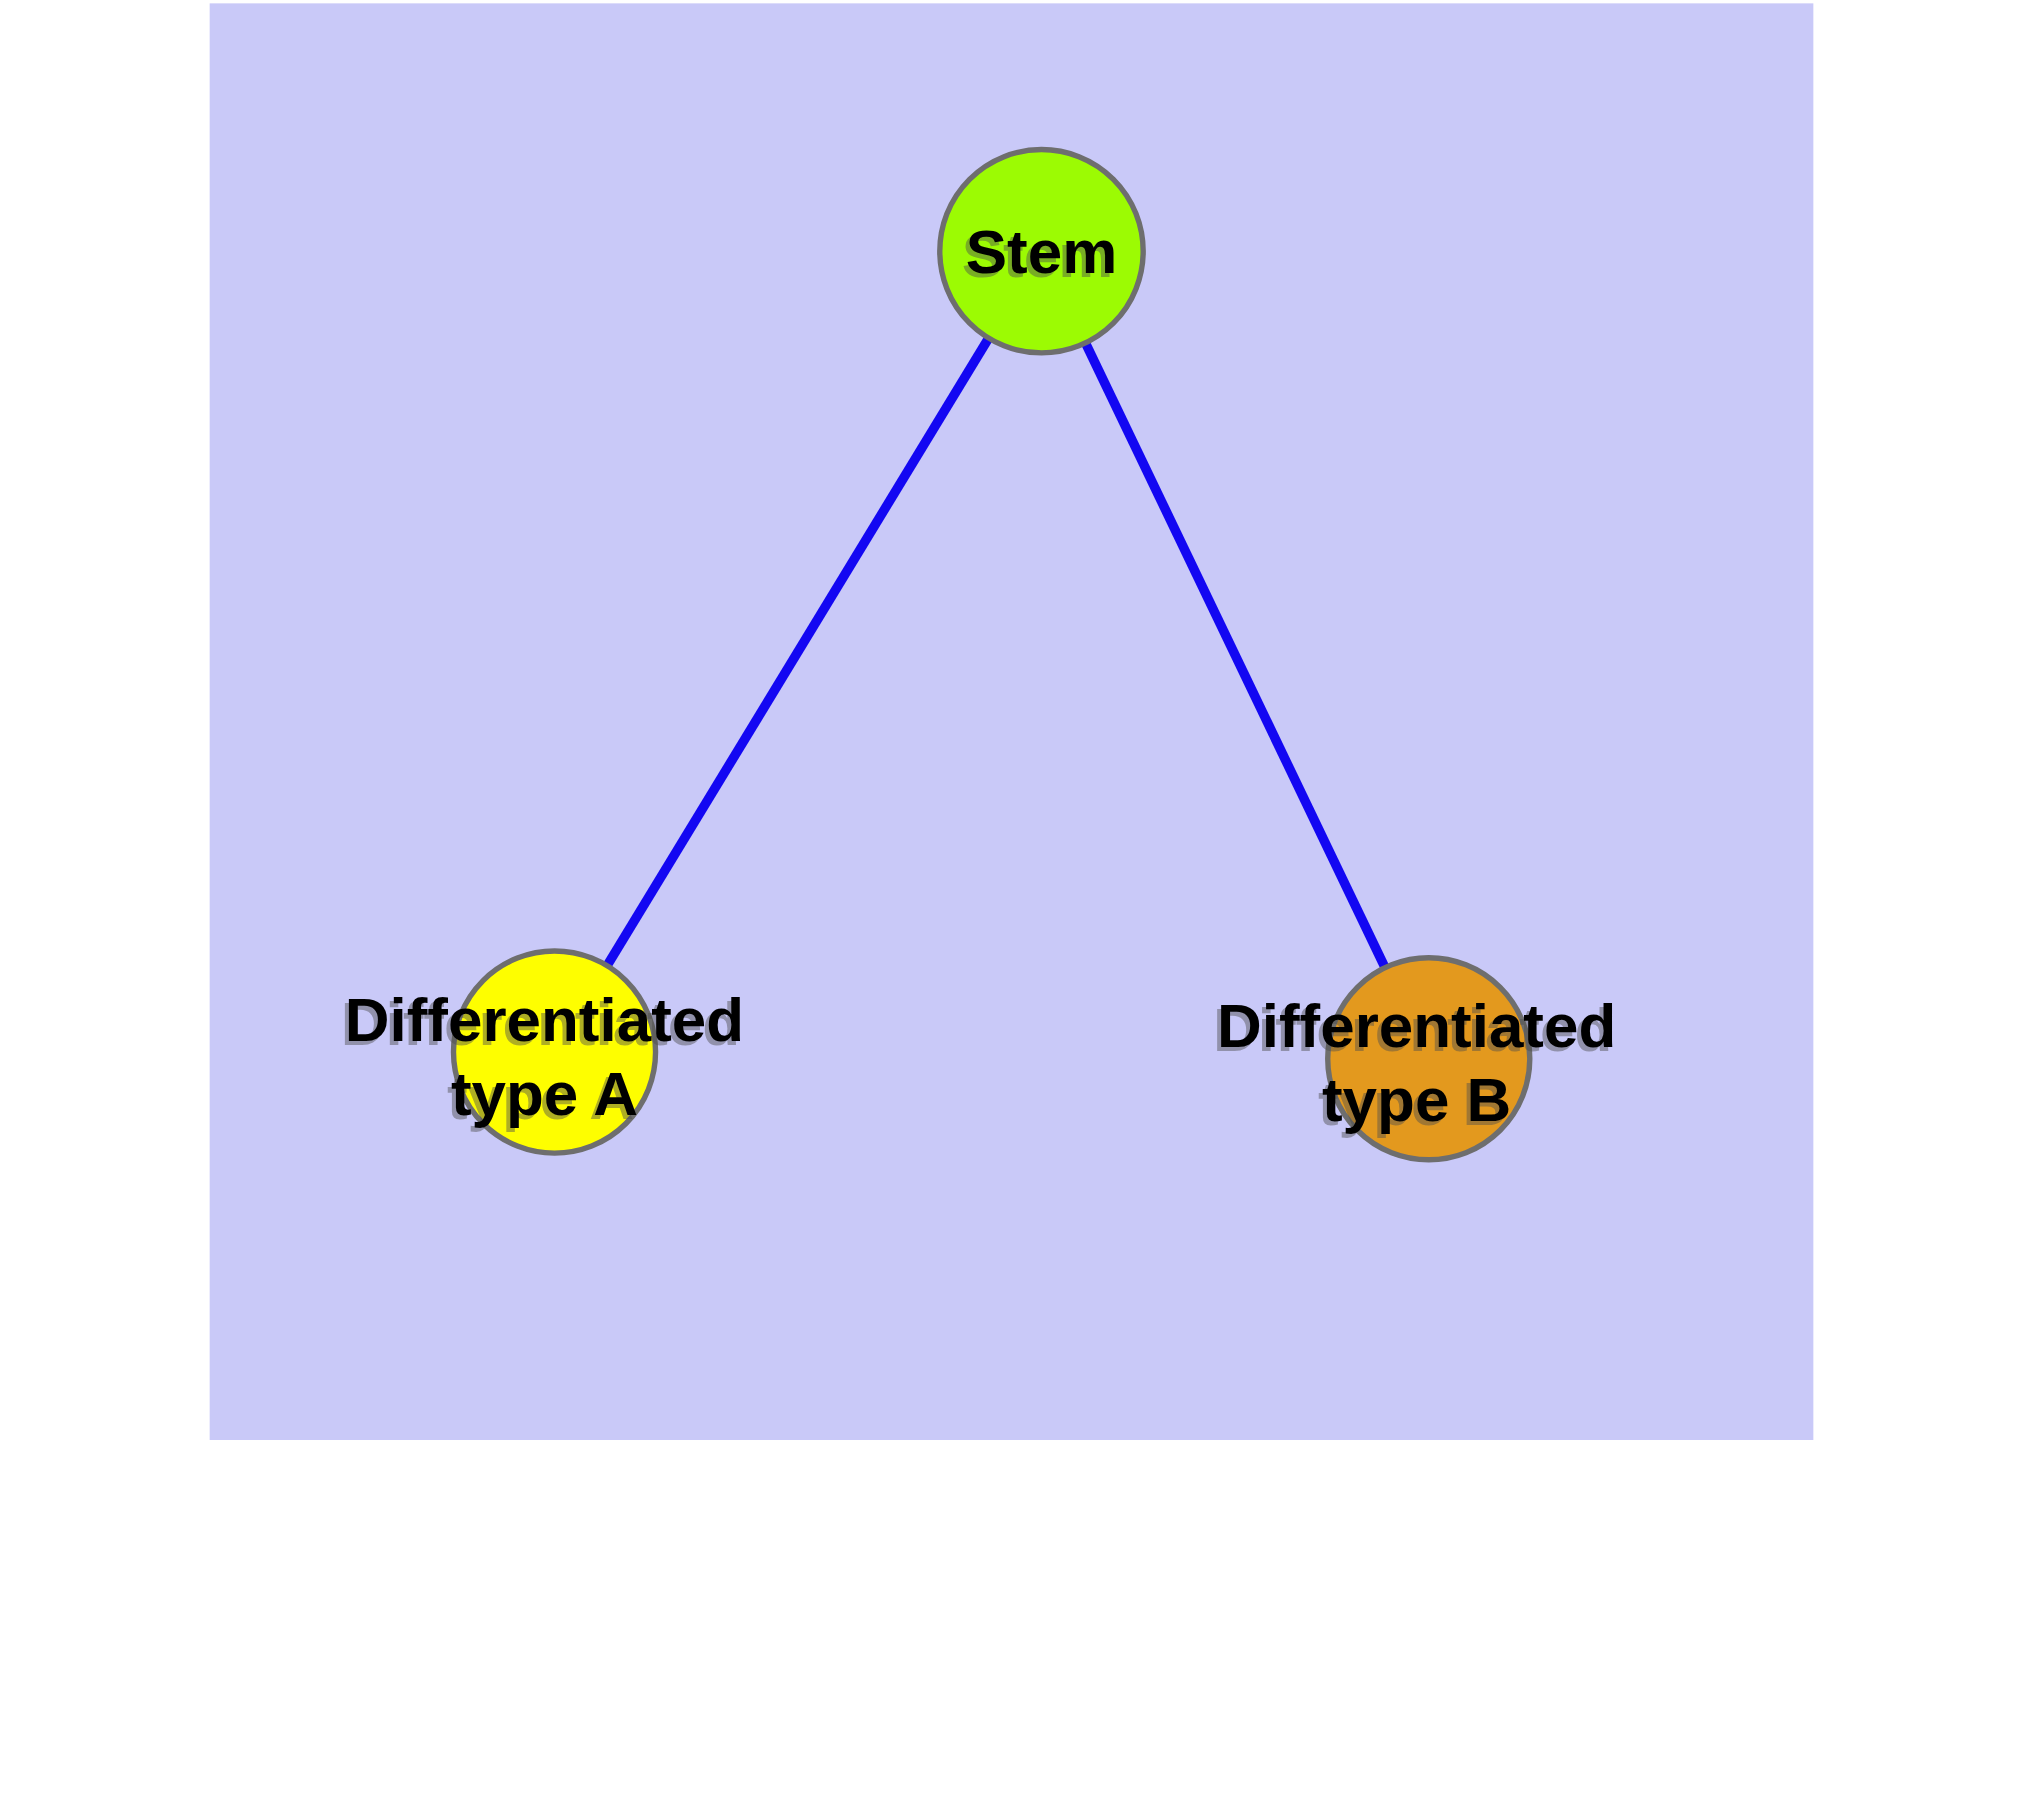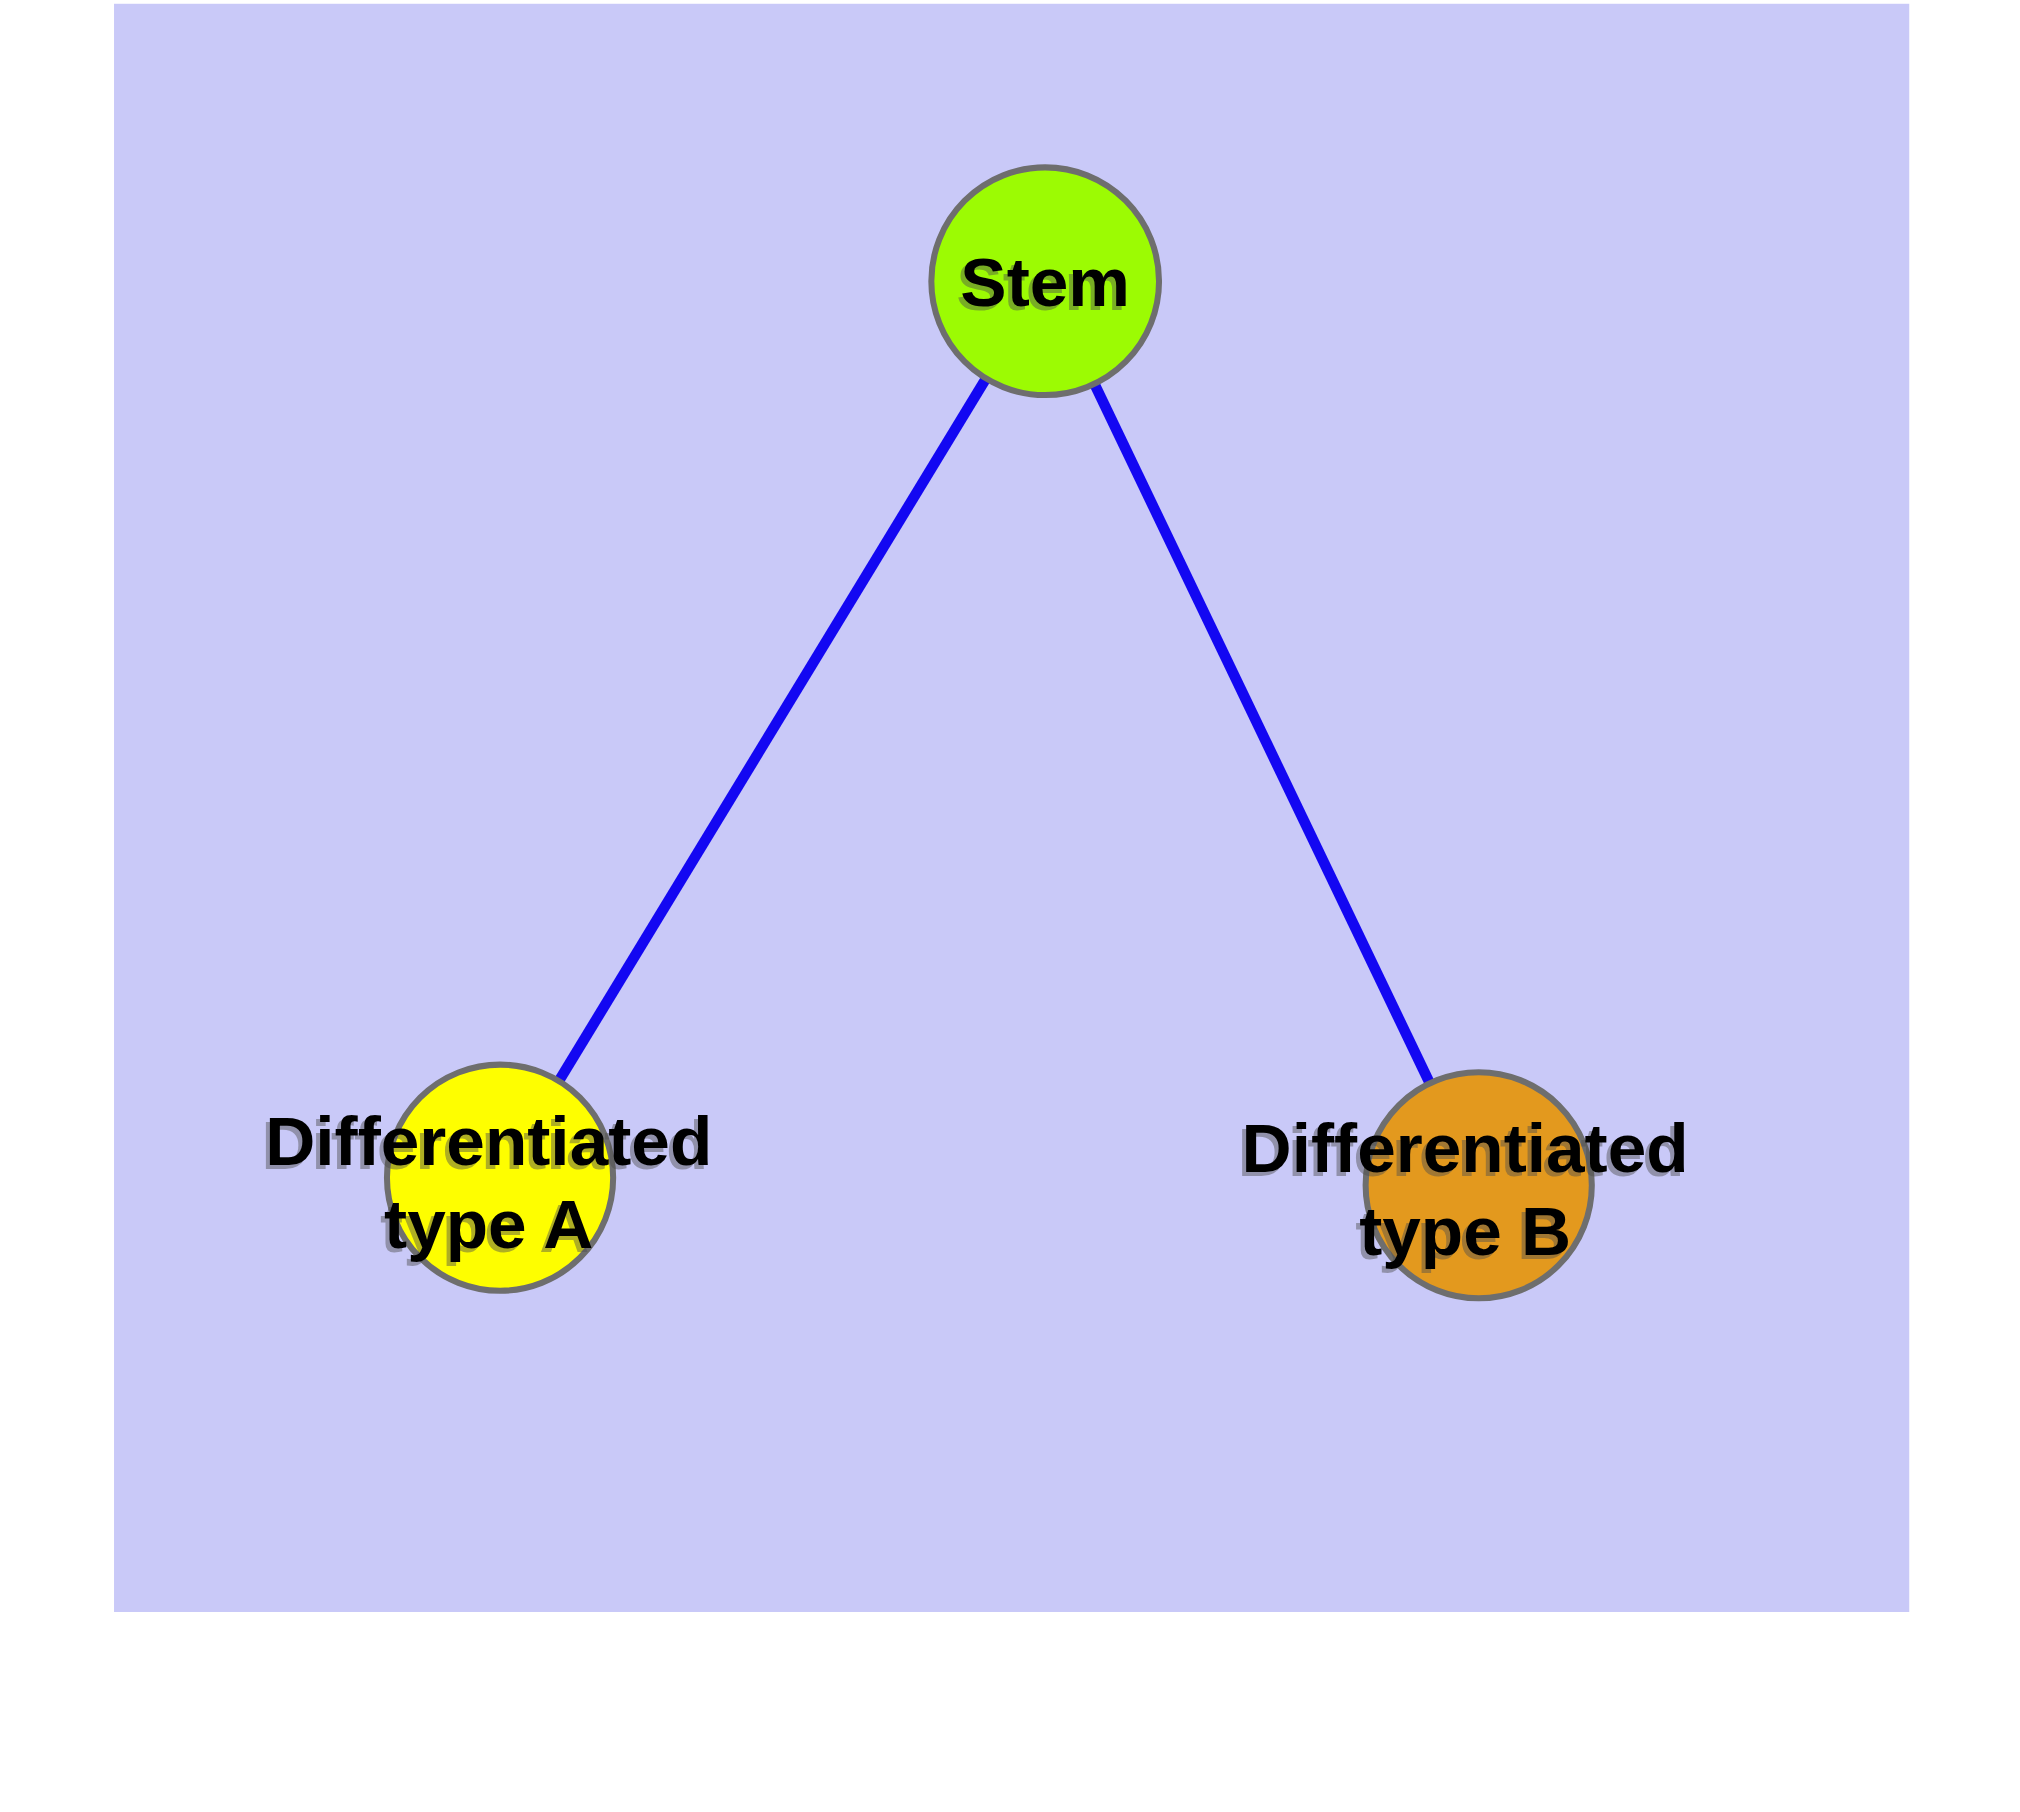--- a/index.html
+++ b/index.html
@@ -2,21 +2,21 @@
 <html style="font-size:13.6px"><head>
 <meta charset="utf-8">
 <style>
   html, body {
     margin: 0;
     padding: 0;
     background: #ffffff;
   }
   .diagram-wrap {
     width: 2021px;
-    height: 1612px;
+    height: 1440px;
     position: relative;
     overflow: hidden;
   }
   svg {
     display: block;
     width: 100%;
     height: 100%;
   }
   .node {
     

